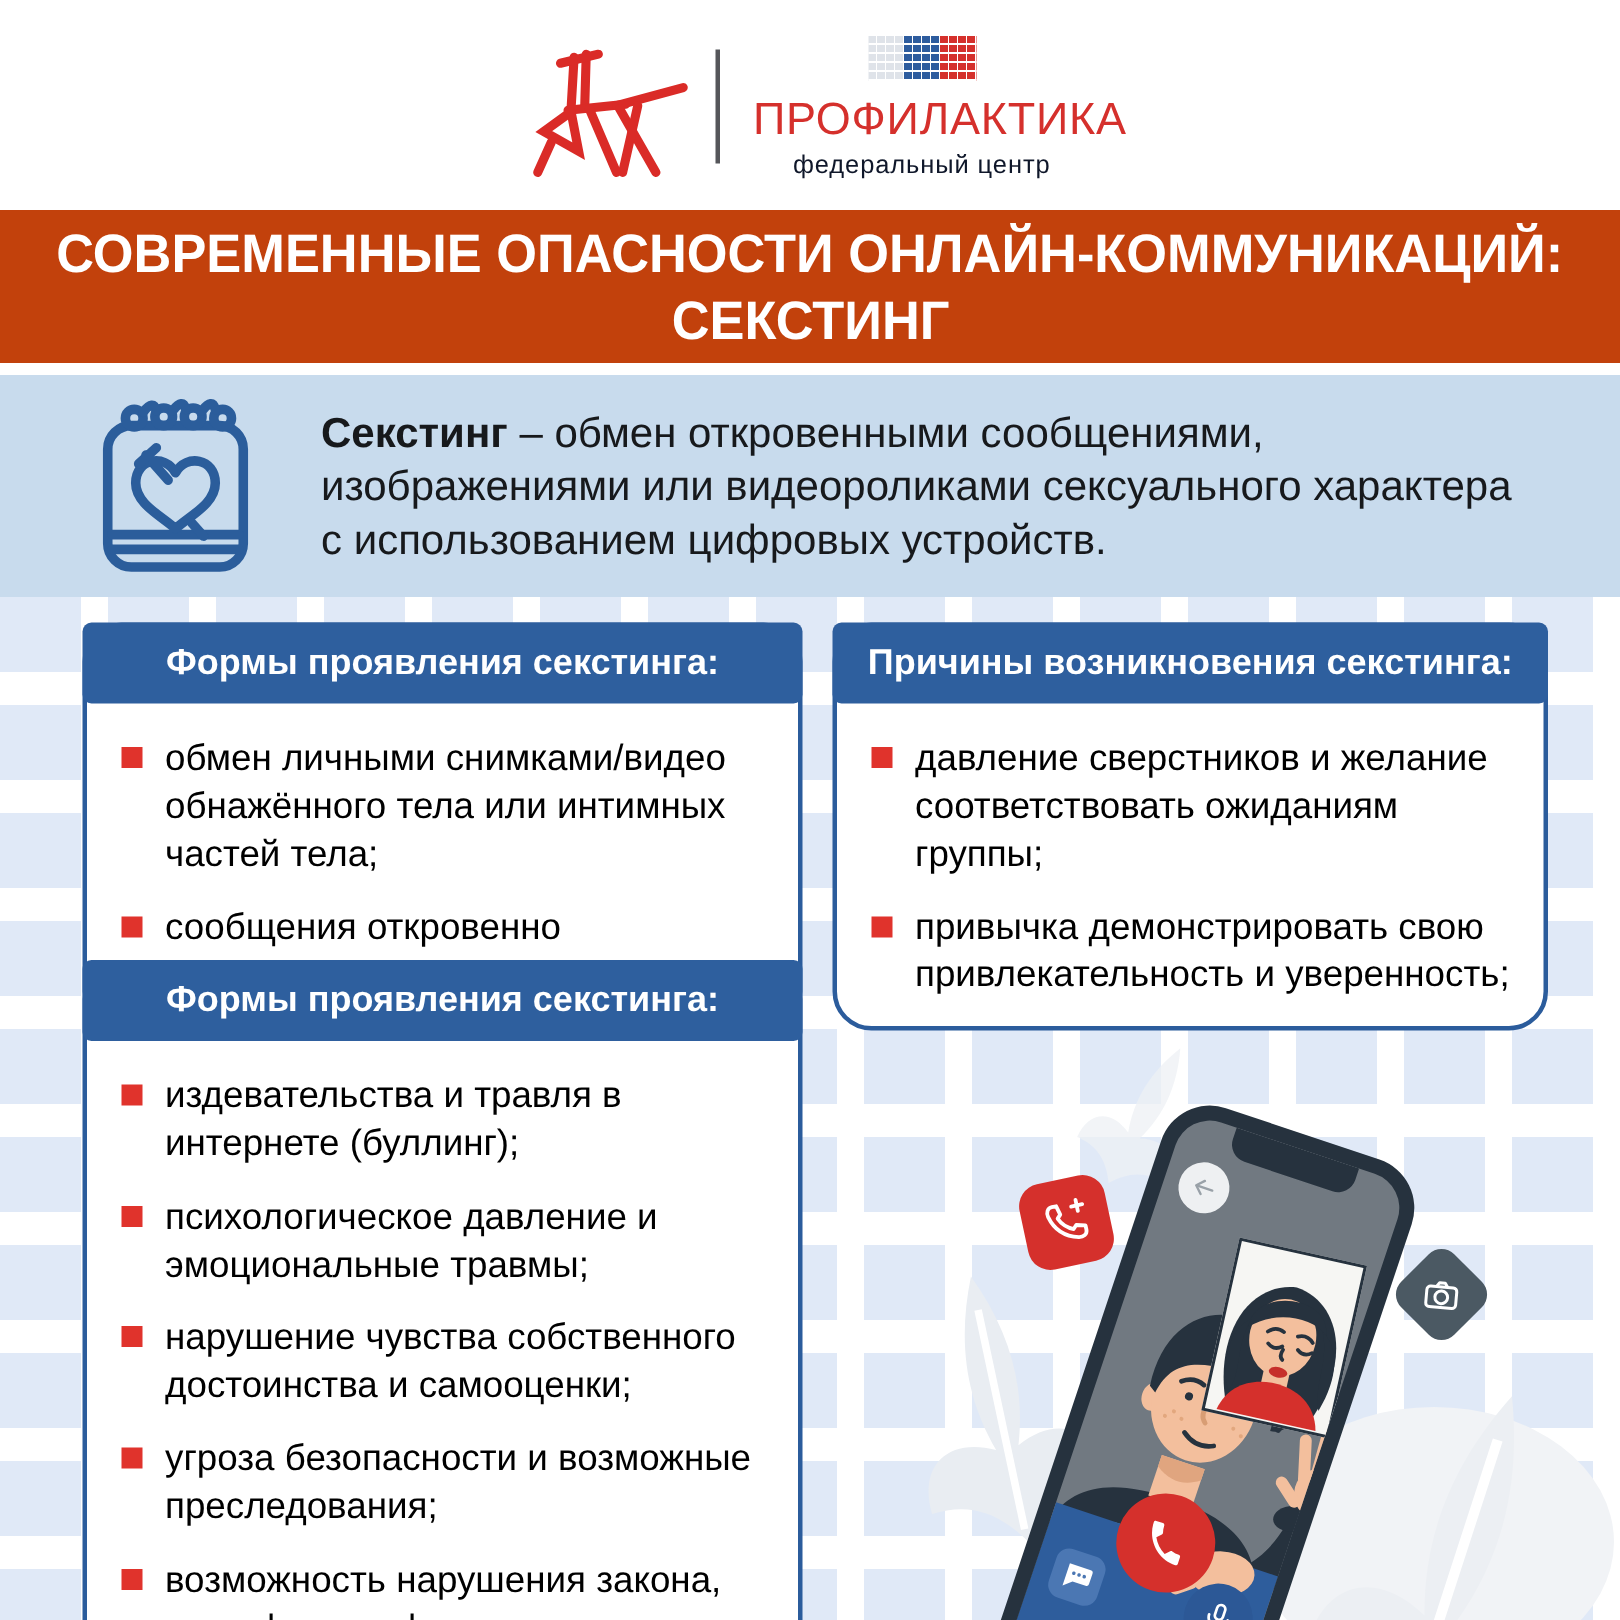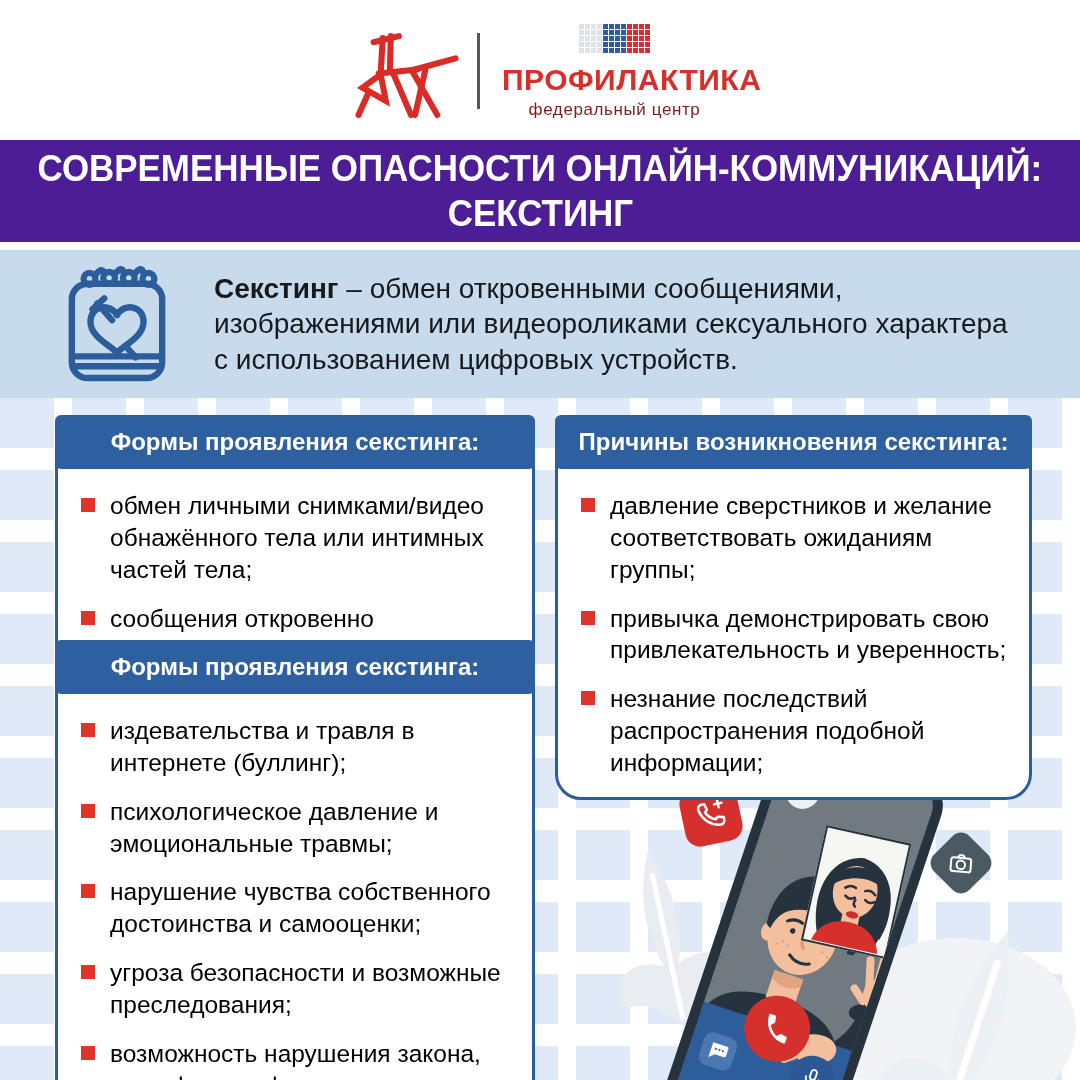--- a/index.html
+++ b/index.html
@@ -10,25 +10,25 @@
   
   .top{position:absolute;left:0;top:0;width:1080px;height:140px;background:#fff;z-index:10}
   .chair-icon{position:absolute;left:352px;top:24px;width:112px;height:96px}
   .logo-divider{position:absolute;left:477px;top:33px;width:3px;height:76px;background:#55565a}
   .logo{position:absolute;left:502px;top:18px;width:225px;text-align:center}
   .logo-grid{width:72px;height:30px;margin:6px auto 9px;
     background-image:
       repeating-linear-gradient(to right, rgba(0,0,0,0) 0 5px, #fff 5px 6px),
       repeating-linear-gradient(to bottom, rgba(0,0,0,0) 0 5px, #fff 5px 6px),
       linear-gradient(to right,#dfe3e9 0 33.3%,#2d5c9e 33.3% 66.6%,#d5302c 66.6% 100%);}
-  .logo-title{font-size:30px;font-weight:bold;color:#d5302c;letter-spacing:.5px;white-space:nowrap}
-  .logo-sub{font-size:17px;color:#7f1d1d;margin-top:3px;letter-spacing:.6px}
-
-  
-  .banner{position:absolute;left:0;top:140px;width:1080px;height:102px;background:#4c1d95;
+  .logo-title{font-size:30px;font-weight:normal;color:#d5302c;letter-spacing:.5px;white-space:nowrap}
+  .logo-sub{font-size:17px;color:#0f172a;margin-top:3px;letter-spacing:.6px}
+
+  
+  .banner{position:absolute;left:0;top:140px;width:1080px;height:102px;background:#c2410c;
     color:#fff;display:flex;flex-direction:column;justify-content:center;align-items:center;
     font-weight:bold;font-size:36px;line-height:1.26;z-index:10;text-align:left}
   .banner>div{transform:scaleX(.97)}
 
   
   .definition{position:absolute;left:0;top:250px;width:1080px;height:148px;background:#c8dbed;
     display:flex;align-items:center;gap:42px;padding:0 62px;z-index:10}
   .notepad-icon{width:110px;height:120px;flex:none}
   .def-text{font-size:28px;line-height:1.27;color:#17191c;max-width:850px}
   .def-text b{font-weight:bold}
@@ -179,24 +179,20 @@
     <article class="card cardC">
       <h2 class="card-head">Причины возникновения секстинга:</h2>
       <ul class="card-list">
           <li>
             <span class="sq"></span>
             <span>давление сверстников и желание соответствовать ожиданиям группы;</span>
           </li>
           <li>
             <span class="sq"></span>
             <span>привычка демонстрировать свою привлекательность и уверенность;</span>
-          </li>
-          <li>
-            <span class="sq"></span>
-            <span>незнание последствий распространения подобной информации;</span>
           </li>
         </ul>
     </article>
 
     <div class="blob"></div>
 
     <svg class="leaf leaf1" viewBox="0 0 120 150">
       <path d="M60 4 C74 36 76 66 66 96 C90 84 108 96 106 122 C86 120 72 128 60 146 C48 128 34 120 14 122 C12 96 30 84 54 96 C44 66 46 36 60 4 Z" fill="#e9edf2"></path>
       <path d="M60 22 L60 140" stroke="#fff" stroke-width="4"></path>
     </svg>

